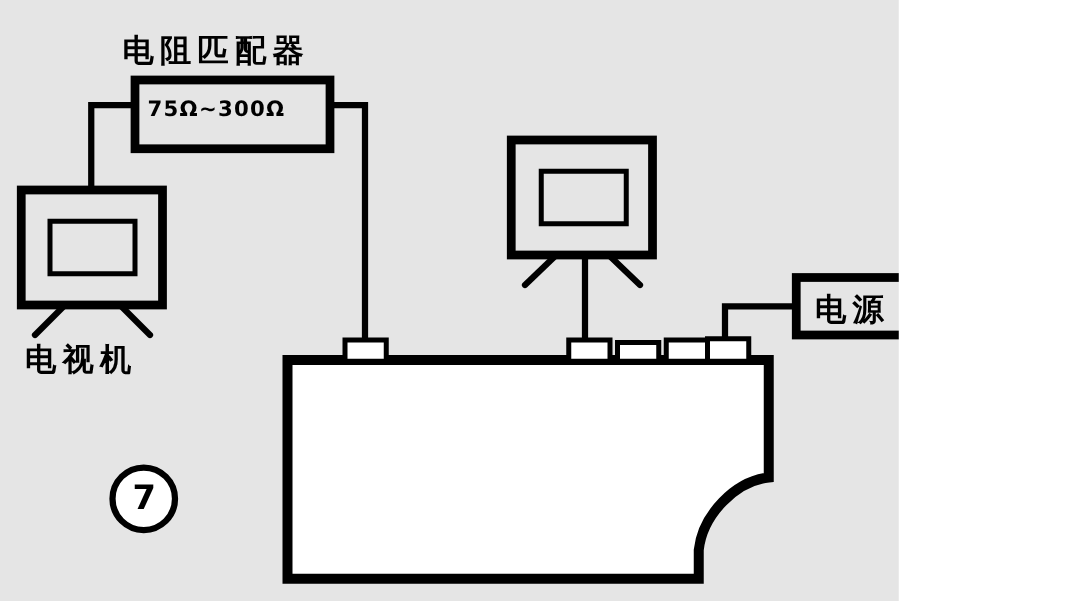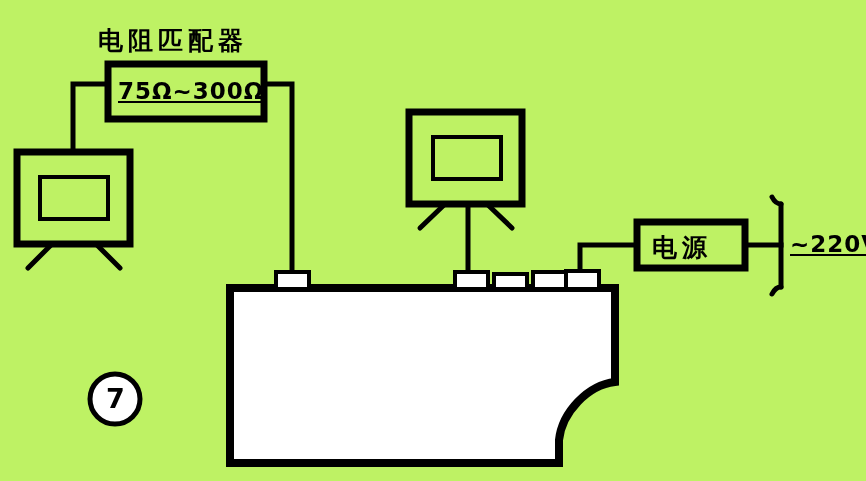--- a/index.html
+++ b/index.html
@@ -5,23 +5,23 @@
   html, body {
     margin: 0;
     padding: 0;
     background: #ffffff;
   }
   body {
     font-family: "DejaVu Sans", sans-serif;
   }
   #diagram-root {
     position: relative;
-    width: 866px;
+    width: 719px;
     height: 481px;
-    background: #bef264;
+    background: #e5e5e5;
     overflow: hidden;
   }
   #diagram-svg {
     position: absolute;
     left: 0;
     top: 0;
     width: 866px;
     height: 481px;
   }
   .ink {
@@ -65,23 +65,22 @@
     white-space: nowrap;
     font-family: "DejaVu Sans", sans-serif;
     font-weight: bold;
     letter-spacing: 2px;
   }
   .cjk-label {
     font-size: 25px;
     letter-spacing: 5px;
   }
   .value-label {
-    font-size: 23px;
+    font-size: 17px;
     letter-spacing: 1px;
-    text-decoration: underline;
   }
   .fig-num {
     font-size: 27px;
     letter-spacing: 0;
     font-weight: bold;
   }
 </style>
 </head>
 <body>
 
@@ -151,20 +150,21 @@
     <g>
       <circle class="ink circle-num" cx="115" cy="399" r="25"></circle>
     </g>
 
   </svg>
 
   <div class="txt cjk-label" style="left:98px; top:24px;">电阻匹配器</div>
 
   <div class="txt value-label" style="left:118px; top:78px;">75Ω~300Ω</div>
 
+  <div class="txt cjk-label" style="left:20px; top:271px;">电视机</div>
 
 
 
   <div class="txt cjk-label" style="left:652px; top:231px;">电源</div>
 
   <div class="txt value-label" style="left:790px; top:231px;">~220V</div>
 
   <div class="txt fig-num" style="left:106px; top:383px;">7</div>
 
 </div>

